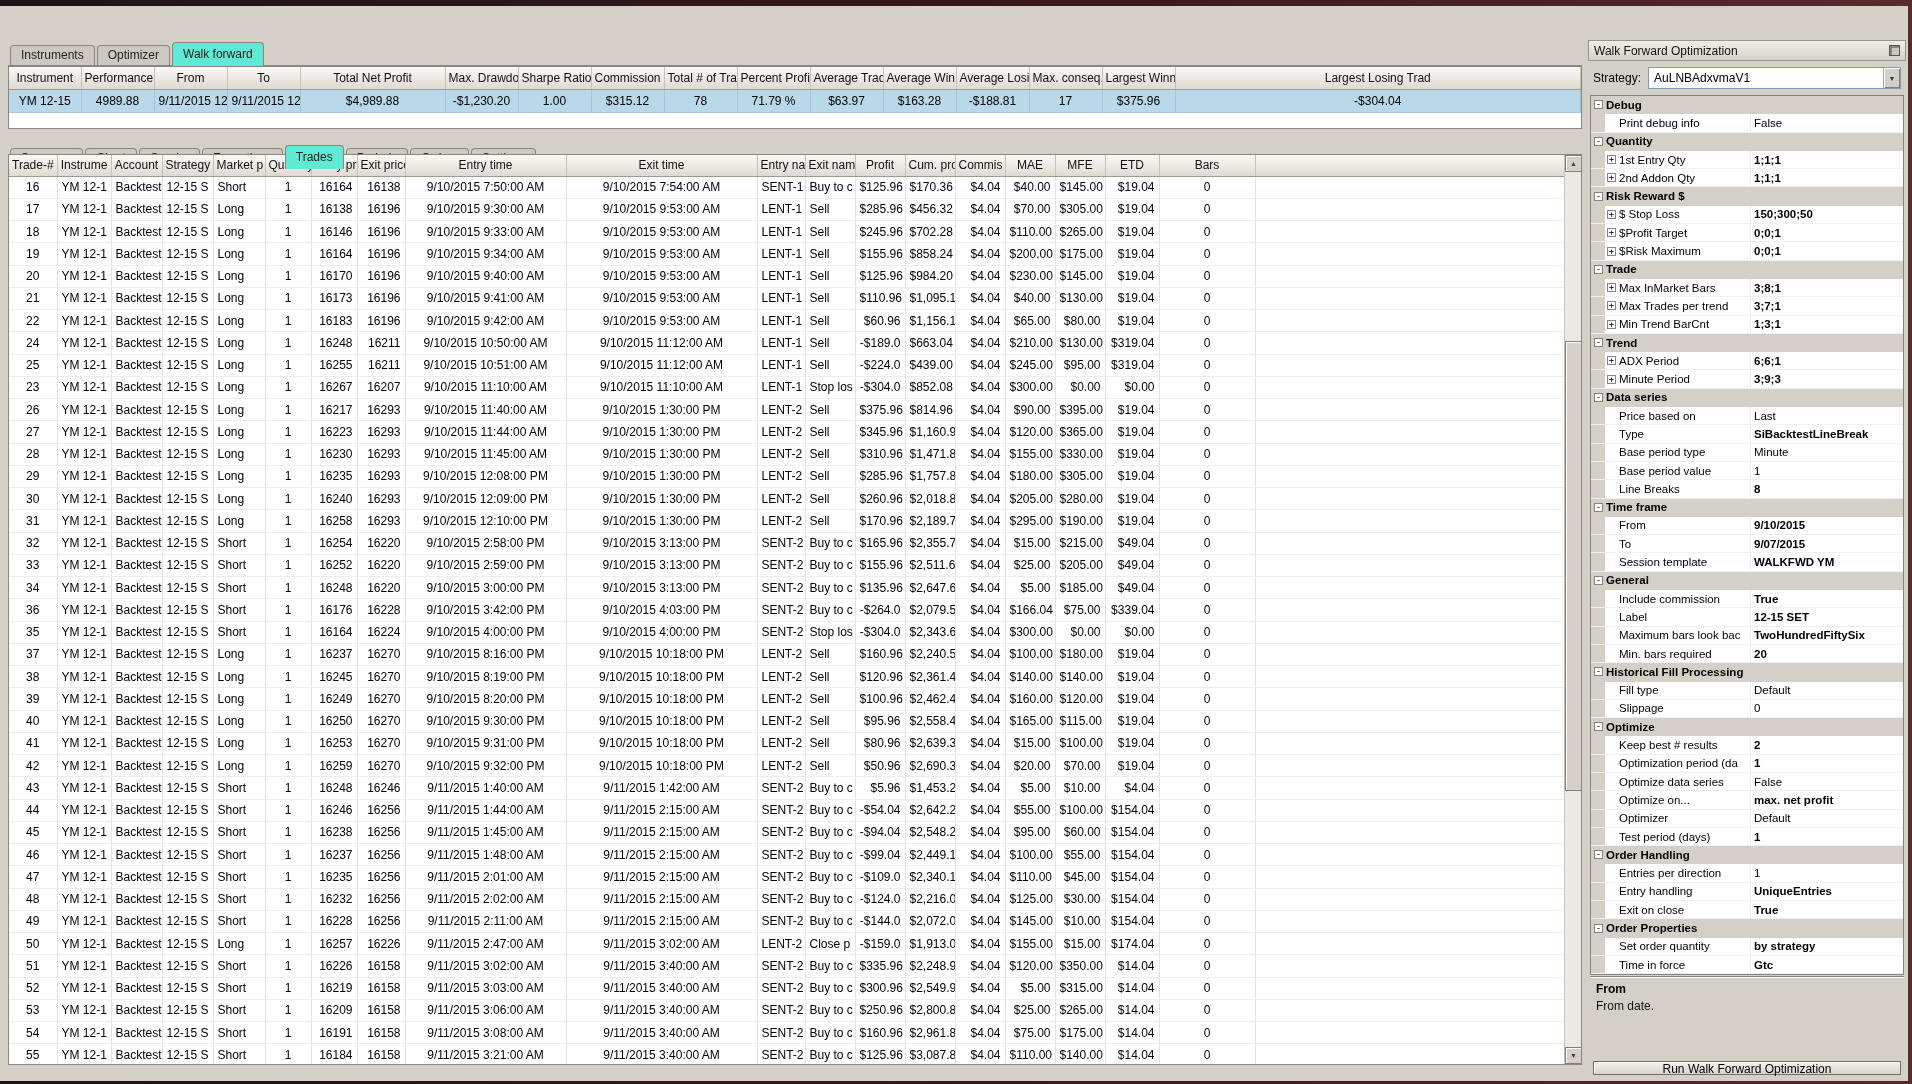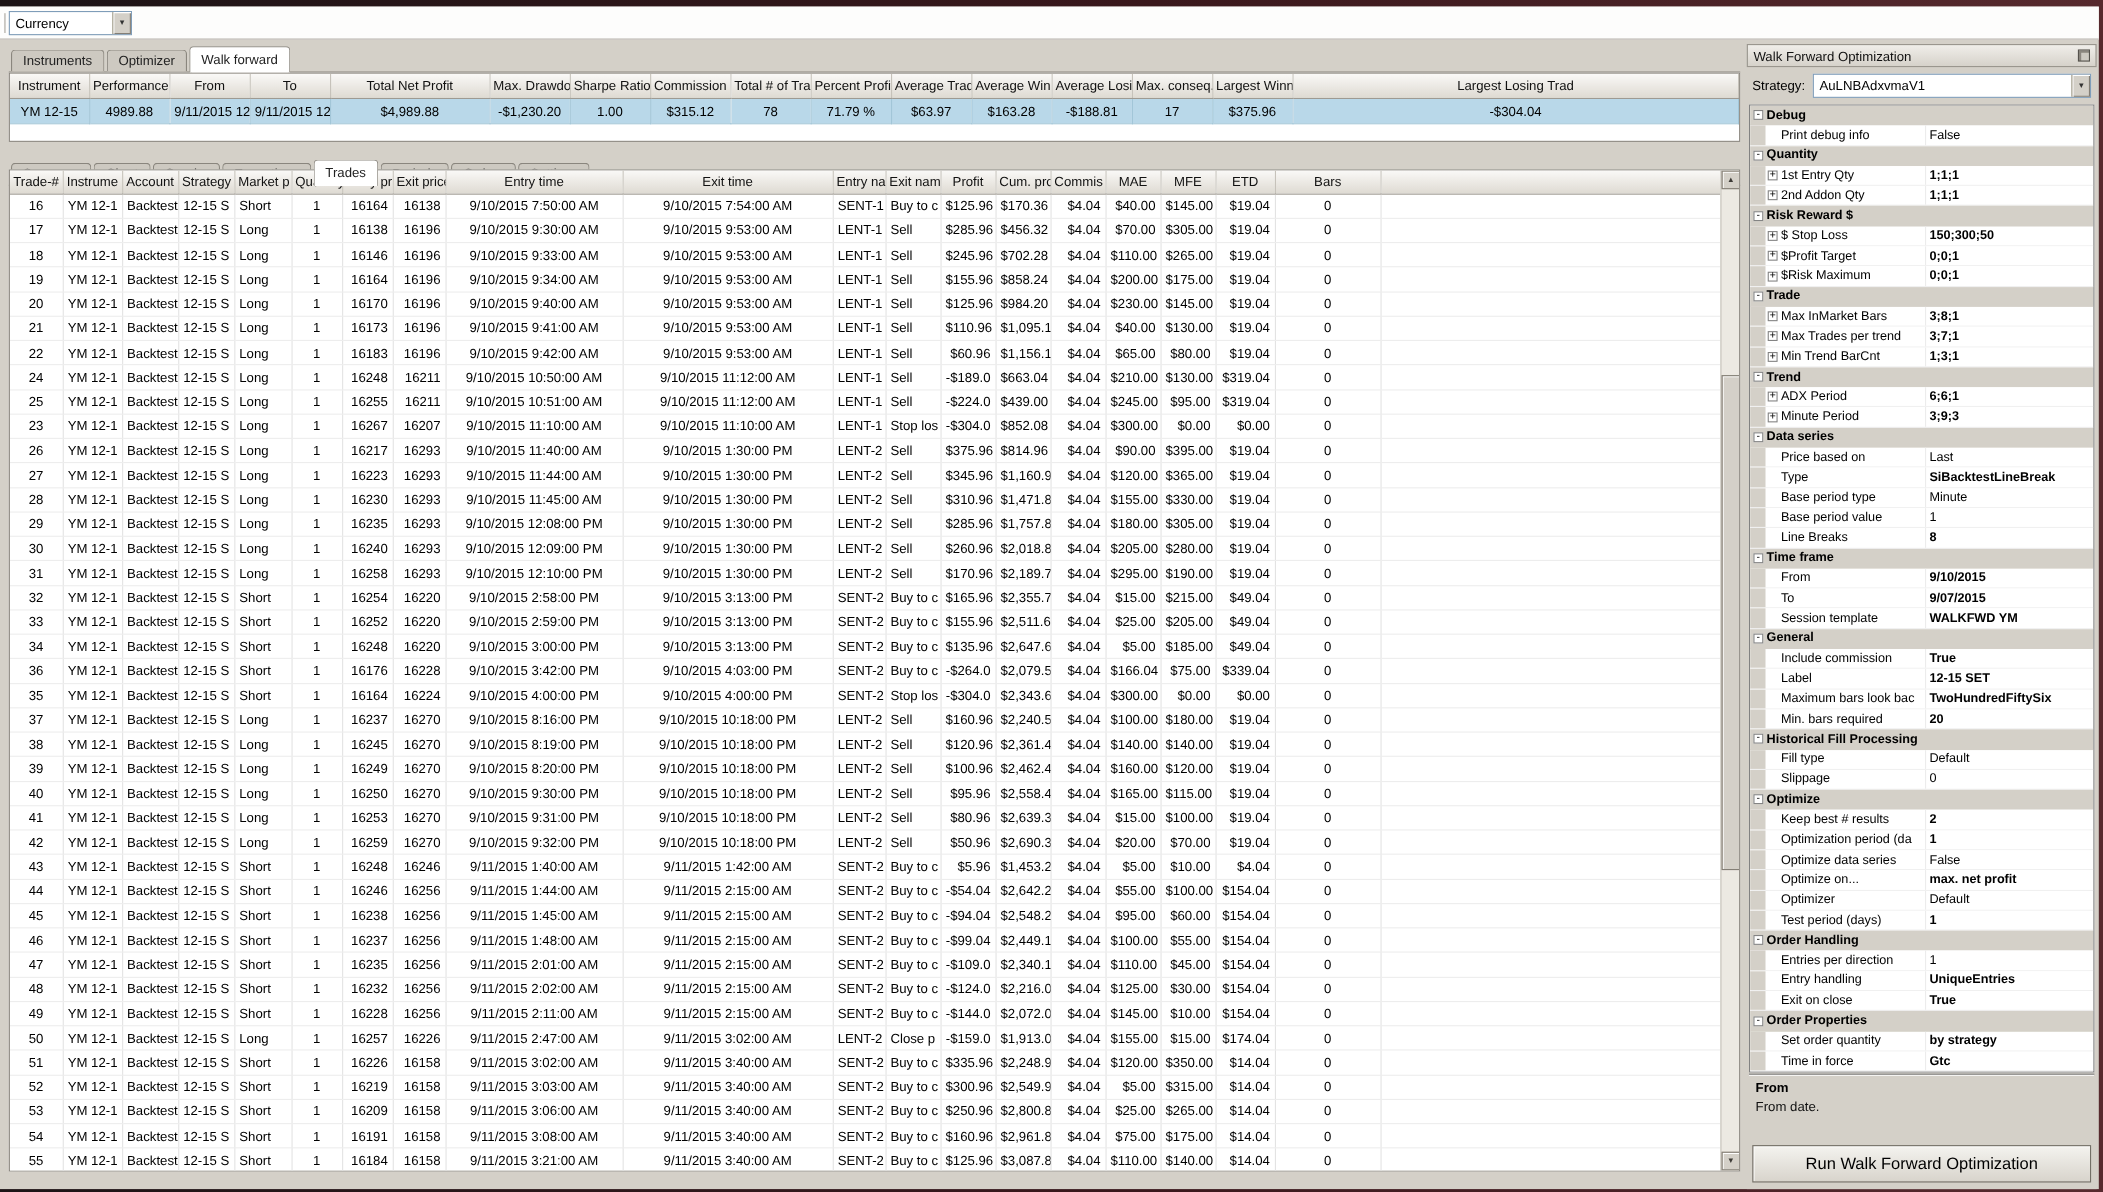--- a/index.html
+++ b/index.html
@@ -20,21 +20,21 @@
                font-size:7px; display:flex; align-items:center; justify-content:center; }
   .currency { position:absolute; left:8px; top:4px; width:112px; }
 
   
   .tabstrip { position:absolute; left:8px; width:1574px; height:26px; display:flex;
               align-items:flex-end; border-bottom:1px solid #8a867e; padding-left:2px; }
   .tabs-main { top:34px; } .tabs-sub { top:137px; }
   .tab { height:20px; line-height:19px; background:#cdc9c1; border:1px solid #8a867e; border-bottom:none;
          border-radius:4px 4px 0 0; padding:0 10px; margin-right:2px; font-size:12px; color:#222;
          white-space:nowrap; cursor:default;margin-top:40px; }
-  .tab.active { height:24px; line-height:23px; background:#ffffff; margin-bottom:-1px; position:relative; z-index:2; }
+  .tab.active { height:24px; line-height:23px; background:#5eead4; margin-bottom:-1px; position:relative; z-index:2; }
 
   
   table.grid { border-collapse:collapse; table-layout:fixed; background:#fff; }
   .grid th { background:linear-gradient(#faf9f7,#dedad2); border-right:1px solid #c6c2ba;
              border-bottom:1px solid #9e9a92; font-weight:normal; font-size:12px; color:#111;
              height:21px; padding:0 3px; overflow:hidden; white-space:nowrap; text-align:center; }
   .grid td { font-size:12px; padding:0 4px; overflow:hidden; white-space:nowrap; color:#000; }
   .neg { color:#c2392b; }
 
   
@@ -91,38 +91,31 @@
               font-family:"DejaVu Sans Mono",monospace; font-size:9px; line-height:7px; text-align:center;
               font-weight:normal; }
   .pg-row:not(.has-glyph) .pg-glyph { visibility:hidden; }
   .pg-value { flex:1; overflow:hidden; white-space:nowrap; padding:0 3px; }
   .pg-row.bold .pg-value { font-weight:bold; }
 
   .pg-help { position:absolute; left:2px; right:2px; bottom:45px; height:60px;
              border-top:1px solid #808080; box-shadow:inset 0 1px 0 #fff; padding:5px 6px; }
   .pg-help-title { font-size:12px; font-weight:bold; color:#000; }
   .pg-help-text { font-size:12px; color:#111; margin-top:3px; }
-  .run-btn { position:absolute; left:5px; right:5px; bottom:6px; height:34px;
+  .run-btn { position:absolute; left:5px; right:5px; bottom:6px; height:14px;
              background:linear-gradient(#f4f3ef,#d8d4cc); border:1px solid #736f66; border-radius:0;
-             box-shadow:inset 1px 1px 0 #fff; font-size:15px; color:#000;
+             box-shadow:inset 1px 1px 0 #fff; font-size:12px; color:#000;
              font-family:"Liberation Sans","DejaVu Sans",sans-serif; }
 </style>
 </head>
 <body>
 
 <div class="screen">
   <div class="app">
 
-    <div class="toolbar">
-      <div class="grip"></div>
-      <div class="combo currency">
-        <span class="combo-text">Currency</span>
-        <span class="combo-btn">▼</span>
-      </div>
-    </div>
 
     <div class="tabstrip tabs-main">
 
         <div class="tab"><span>Instruments</span></div>
 
         <div class="tab"><span>Optimizer</span></div>
 
         <div class="tab active"><span>Walk forward</span></div>
       </div>
 

